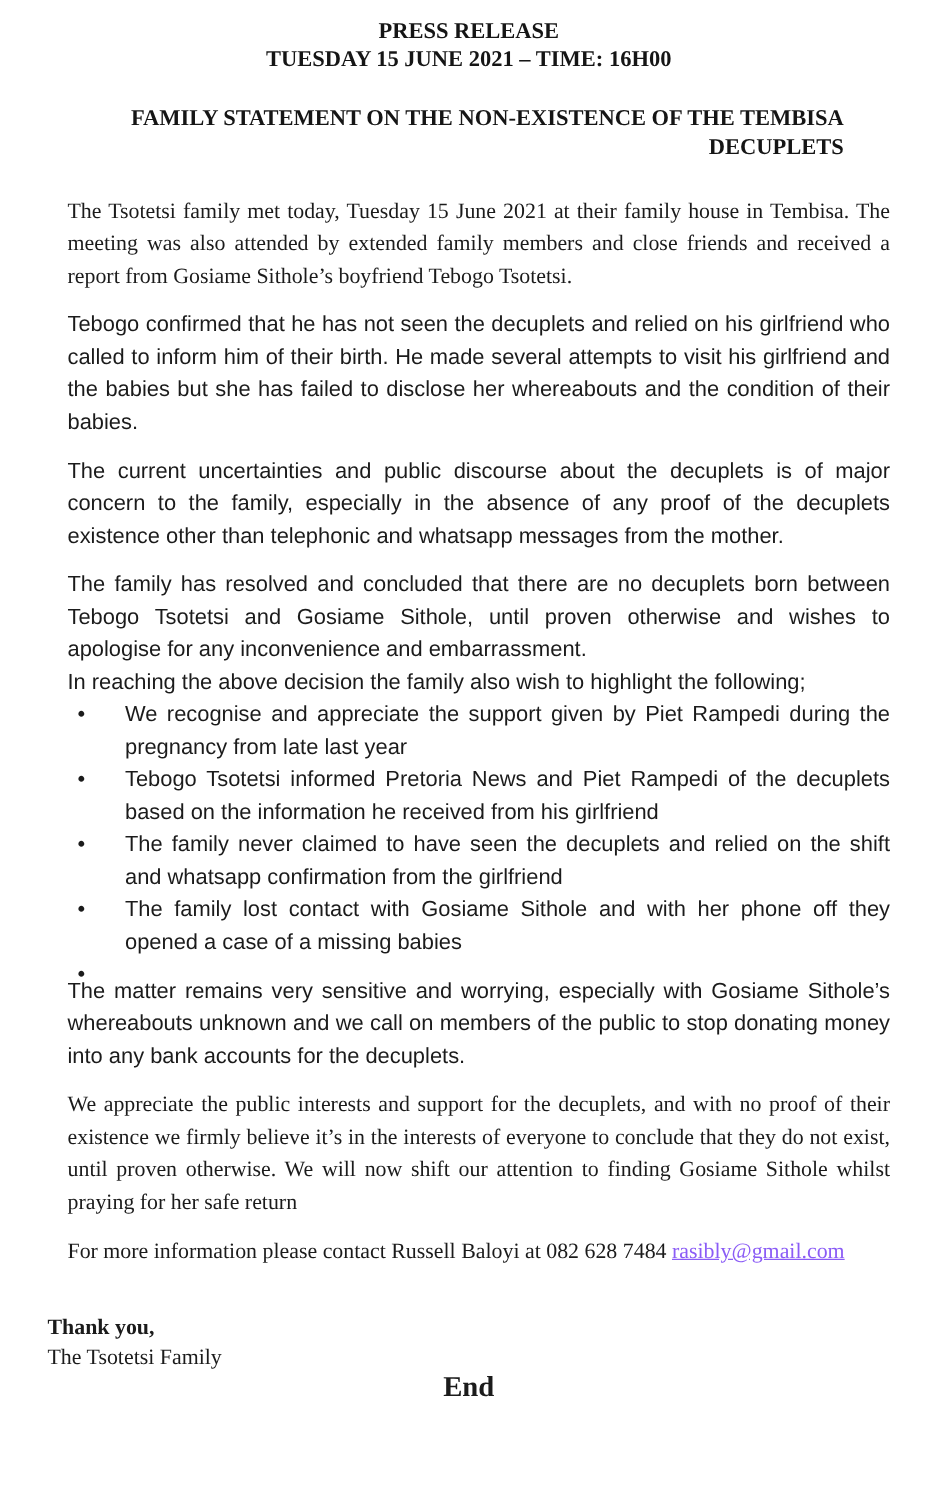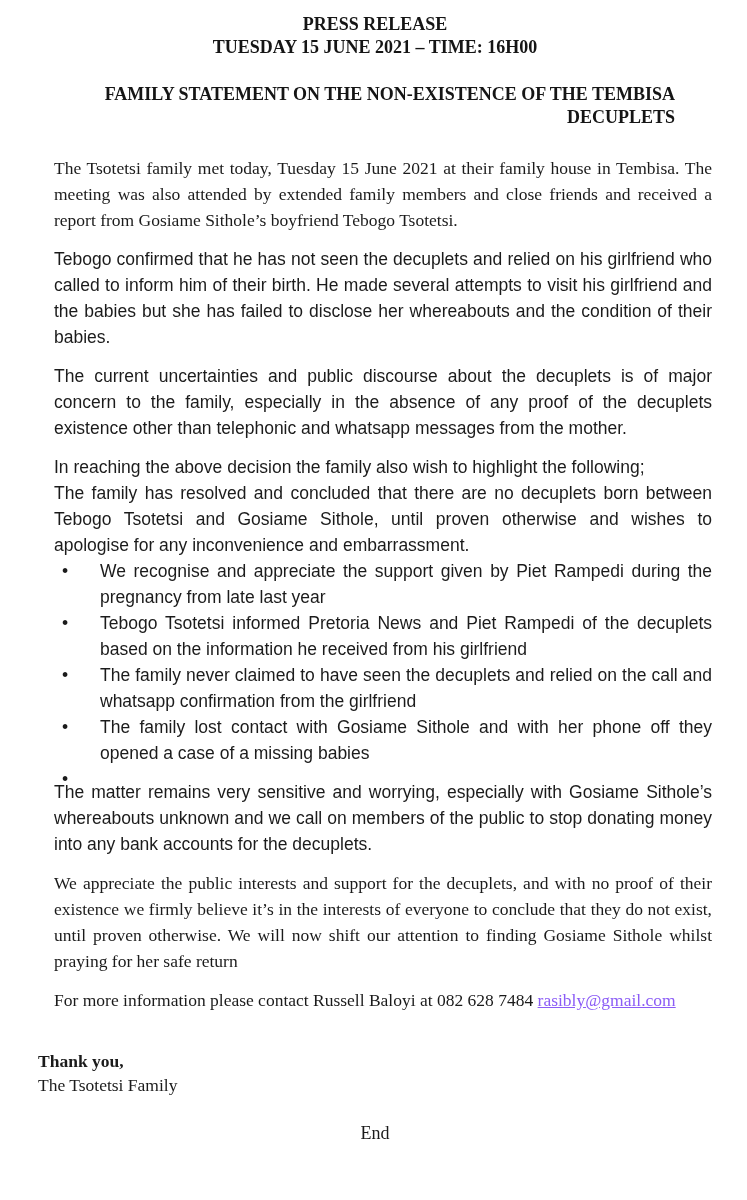--- a/index.html
+++ b/index.html
@@ -58,59 +58,58 @@
   ul.bullets li .bullet-dot {
     position: absolute;
     left: 0;
     top: 0;
   }
   .contact { margin-top: 30px; }
   a.email-link { text-decoration: underline; }
   .signoff { margin-top: 36px; font-size: 17.5px; line-height: 24px; }
   .signoff .bold { font-weight: 700; }
   .end-line {
-    margin-top: 26px;
     text-align: center;
-    font-weight: 400;
-    font-size: 18px;
+    font-weight: 700;
+    font-size: 23px;
   }
 </style>
 </head>
 <body>
 
 <div class="page">
 
   <div class="doc-head serif">
     <div>PRESS RELEASE</div>
     <div>TUESDAY 15 JUNE 2021 – TIME: 16H00</div>
   </div>
 
   <div class="statement-title serif">FAMILY STATEMENT ON THE NON-EXISTENCE OF THE TEMBISA DECUPLETS</div>
 
   <p class="body serif">The Tsotetsi family met today, Tuesday 15 June 2021 at their family house in Tembisa. The meeting was also attended by extended family members and close friends and received a report from Gosiame Sithole’s boyfriend Tebogo Tsotetsi.</p>
 
   <p class="body sans">Tebogo confirmed that he has not seen the decuplets and relied on his girlfriend who called to inform him of their birth. He made several attempts to visit his girlfriend and the babies but she has failed to disclose her whereabouts and the condition of their babies.</p>
 
   <p class="body sans">The current uncertainties and public discourse about the decuplets is of major concern to the family, especially in the absence of any proof of the decuplets existence other than telephonic and whatsapp messages from the mother.</p>
 
+  <p class="body sans nogap">The family has resolved and concluded that there are no decuplets born between Tebogo Tsotetsi and Gosiame Sithole, until proven otherwise and wishes to apologise for any inconvenience and embarrassment.</p>
   <p class="body sans nogap">In reaching the above decision the family also wish to highlight the following;</p>
-  <p class="body sans nogap">The family has resolved and concluded that there are no decuplets born between Tebogo Tsotetsi and Gosiame Sithole, until proven otherwise and wishes to apologise for any inconvenience and embarrassment.</p>
 
   <ul class="bullets sans">
     <li>
       <span class="bullet-dot">•</span>
       <span>We recognise and appreciate the support given by Piet Rampedi during the pregnancy from late last year</span>
     </li>
     <li>
       <span class="bullet-dot">•</span>
       <span>Tebogo Tsotetsi informed Pretoria News and Piet Rampedi  of the decuplets based on the information he received from his girlfriend</span>
     </li>
     <li>
       <span class="bullet-dot">•</span>
-      <span>The family never claimed to have seen the decuplets and relied on the call and whatsapp confirmation from the girlfriend</span>
+      <span>The family never claimed to have seen the decuplets and relied on the shift and whatsapp confirmation from the girlfriend</span>
     </li>
     <li>
       <span class="bullet-dot">•</span>
       <span>The family lost contact with Gosiame Sithole and with her phone off they opened a case of a missing babies</span>
     </li>
     <li>
       <span class="bullet-dot">•</span>
     </li>
   </ul>
 

